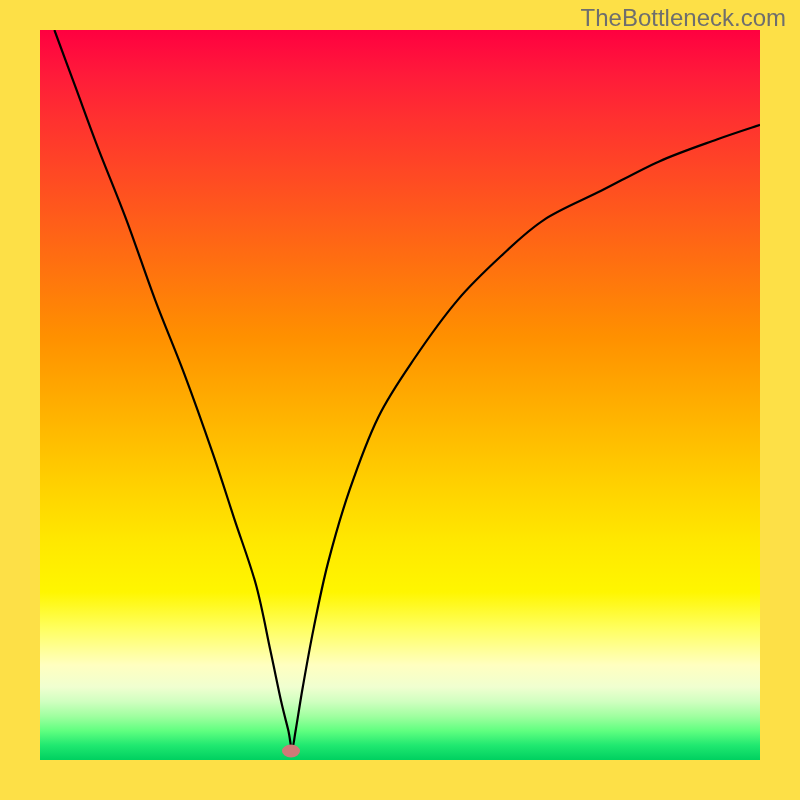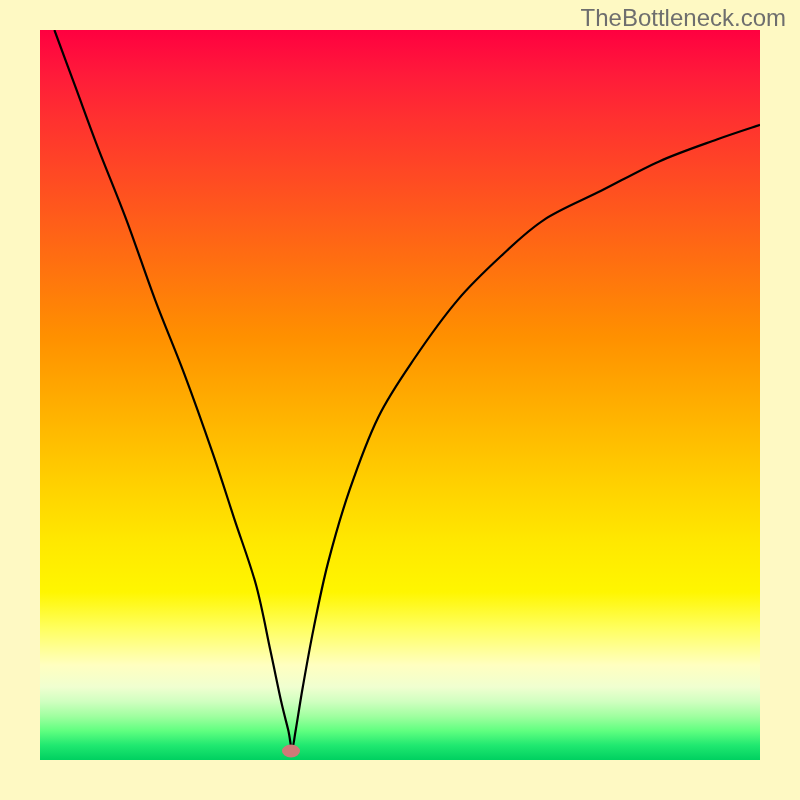--- a/index.html
+++ b/index.html
@@ -1,16 +1,16 @@
 <!DOCTYPE html>
 <html><head>
 <meta charset="utf-8">
 <style>
   html,body{margin:0;padding:0;width:800px;height:800px;overflow:hidden;background:#000;font-family:Arial,Helvetica,sans-serif}
-  .outer{position:relative;width:800px;height:800px;background:#fef9c3}
+  .outer{position:relative;width:800px;height:800px;background:#fde047}
   .watermark{position:absolute;top:4px;right:14px;color:#6e6e6e;font-size:24px;font-weight:400;letter-spacing:0;z-index:5}
   .plot{position:absolute;left:40px;top:30px;width:720px;height:730px;background:linear-gradient(to bottom,
     #ff0040 0%,
     #ff1a3a 6%,
     #ff3030 12%,
     #ff5020 22%,
     #ff7010 32%,
     #ff9000 42%,
     #ffb000 52%,
     #ffd000 62%,

